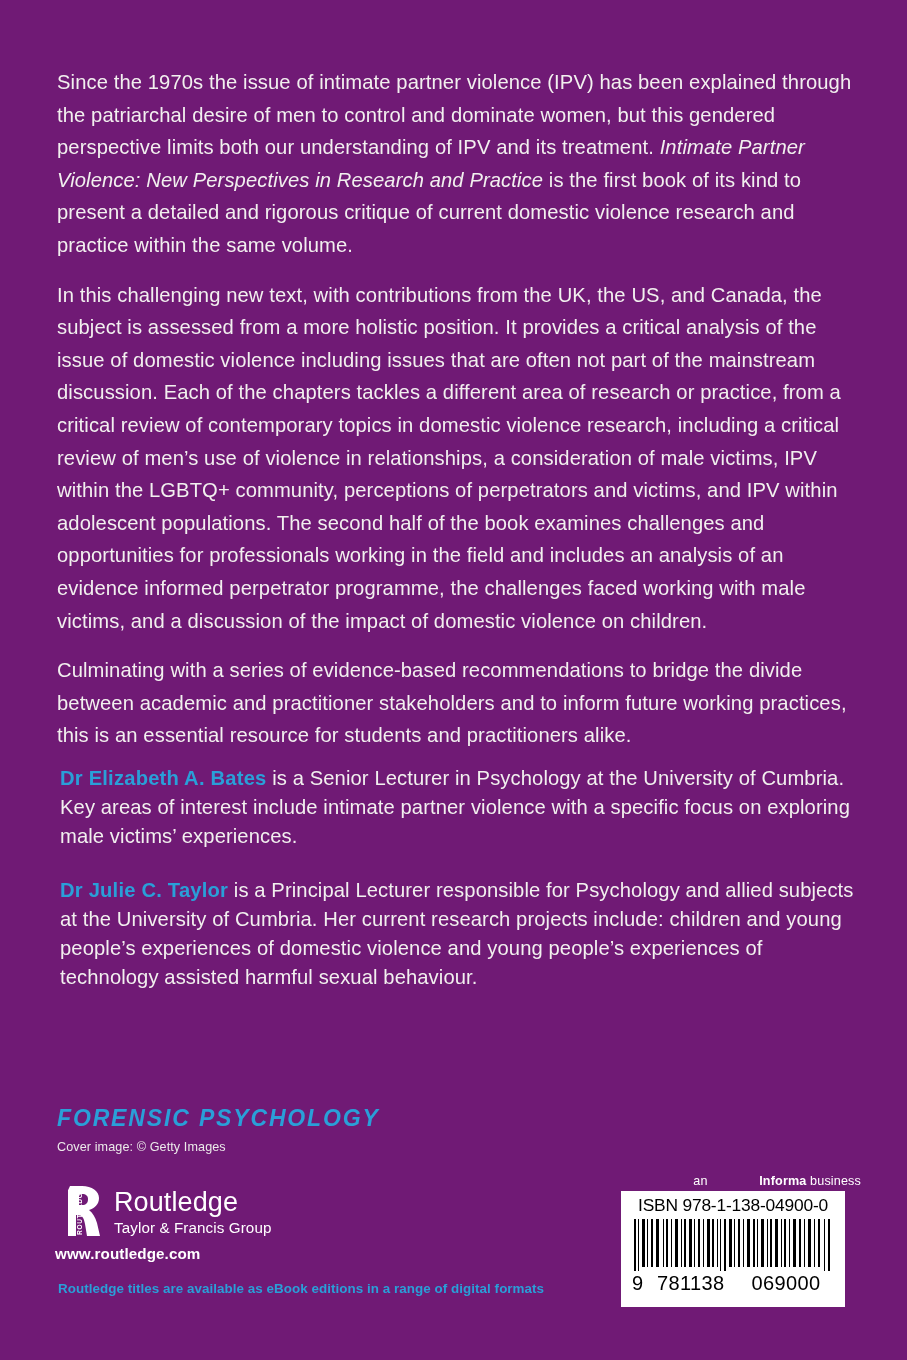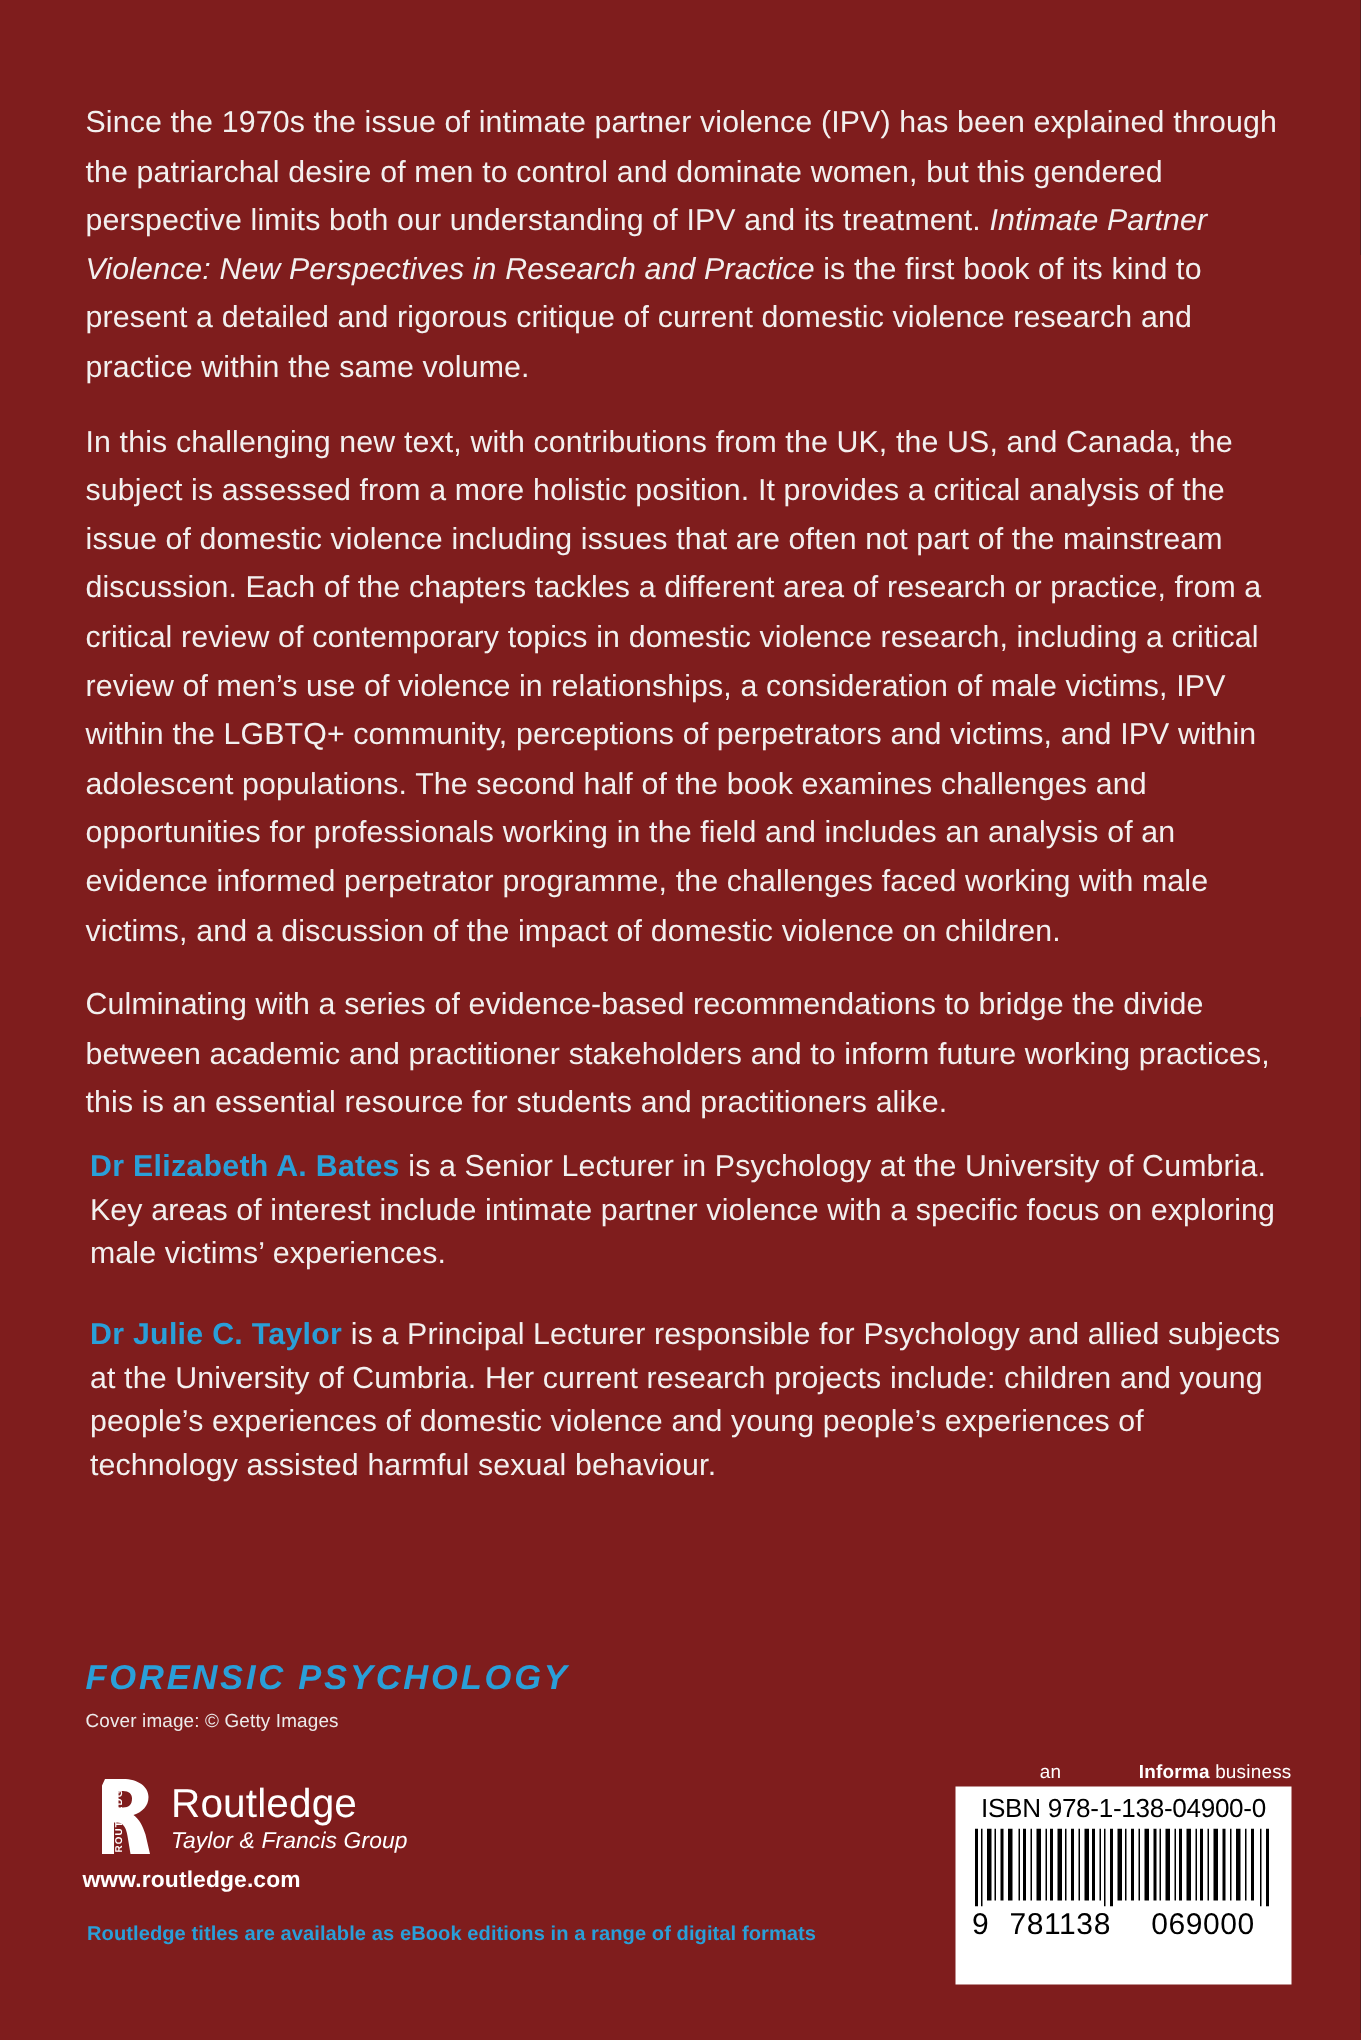--- a/index.html
+++ b/index.html
@@ -10,21 +10,21 @@
     width: 907px;
     height: 1360px;
     background: #231f20;
     font-family: "Liberation Sans", sans-serif;
     overflow: hidden;
     position: relative;
   }
   .cover {
     position: absolute;
     inset: 0;
-    background: #7f1d1d;
+    background: #701a75;
   }
 
   
   .blurb {
     position: absolute;
     left: 57px;
     top: 66px;
     width: 800px;
   }
   .para {
@@ -133,21 +133,20 @@
     font-size: 27px;
     line-height: 29px;
     letter-spacing: 0.1px;
   }
   .logo-words .w2 {
     color: #ffffff;
     font-size: 15.2px;
     line-height: 19px;
     letter-spacing: 0.1px;
     margin-top: 1px;
-    font-style: italic;
   }
   .routledge-url {
     color: #ffffff;
     font-size: 15.2px;
     font-weight: bold;
     letter-spacing: 0.1px;
     margin-top: 8px;
   }
 
   
@@ -168,24 +167,24 @@
     top: 1174px;
     color: #ffffff;
     font-size: 12.6px;
     letter-spacing: 0.15px;
     text-align: right;
   }
   .informa b { font-weight: bold; margin-left: 48px; }
 
   .barcode-box {
     position: absolute;
-    left: 637px;
+    left: 621px;
     top: 1191px;
     width: 224px;
-    height: 132px;
+    height: 116px;
     background: #ffffff;
     box-sizing: border-box;
     padding: 4px 9px 3px 9px;
   }
   .isbn-text {
     color: #000000;
     font-size: 17.4px;
     line-height: 21px;
     text-align: center;
     letter-spacing: -0.2px;

